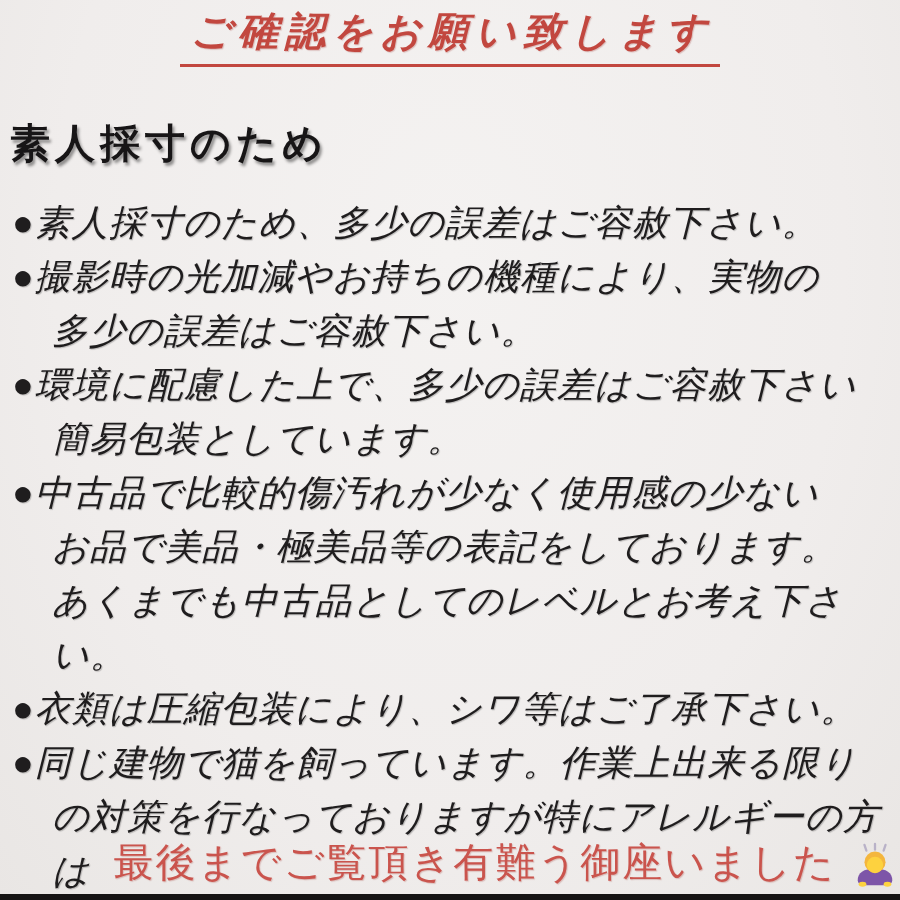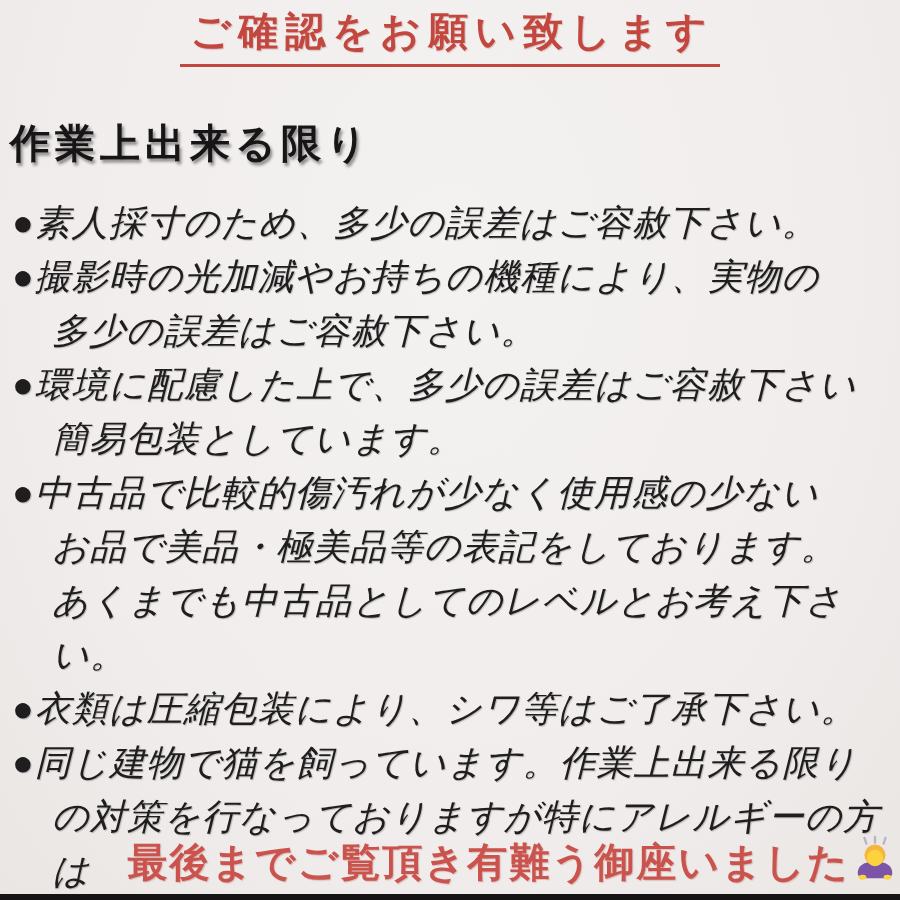--- a/index.html
+++ b/index.html
@@ -16,20 +16,21 @@
     overflow: hidden;
     background: radial-gradient(ellipse at 50% 28%,
                 var(--background, #f4f2f1) 0%,
                 #f0edec 62%,
                 #e9e6e4 100%);
     color: var(--body-text, #1f1d1e);
   }
   .title-wrap {
     margin-top: 4px;
     text-align: center;
+    font-style: italic;
   }
   .title-text {
     display: inline-block;
     font-size: 40px;
     font-weight: 600;
     letter-spacing: 7px;
     color: var(--title-red, #c2473f);
     border-bottom: 3px solid var(--title-red, #c2473f);
     padding: 0 6px 5px 10px;
     text-shadow: 1px 1px 1px rgba(150, 40, 35, 0.25);
@@ -55,26 +56,27 @@
     text-indent: -40px;
     color: var(--body-text, #1f1d1e);
     text-shadow: 1px 1px 1px rgba(0, 0, 0, 0.22);
     font-style: italic;
   }
   .closing {
     position: absolute;
     right: 2px;
     bottom: 10px;
     display: flex;
-    align-items: flex-start;
+    align-items: center;
     font-size: 40px;
-    font-weight: 700;
+    font-weight: 400;
     letter-spacing: 2px;
     color: var(--closing-red, #ca544d);
     text-shadow: 1px 1px 1px rgba(160, 50, 45, 0.25);
+    gap: 14px;
   }
   .bow-emoji {
     width: 46px;
     height: 46px;
     margin: 0 0 -4px 2px;
     flex: 0 0 auto;
   }
   .bottom-bar {
     position: absolute;
     left: 0;
@@ -86,21 +88,21 @@
 </style>
 </head>
 <body>
 
 <div class="page">
 
   <div class="title-wrap">
     <span class="title-text">ご確認をお願い致します</span>
   </div>
 
-  <div class="section-heading">作業上出来る限り</div>
+  <div class="section-heading">素人採寸のため</div>
 
   <div class="notes">
     <div class="note">●素人採寸のため、多少の誤差はご容赦下さい。</div>
     <div class="note">●撮影時の光加減やお持ちの機種により、実物の
 多少の誤差はご容赦下さい。</div>
     <div class="note">●環境に配慮した上で、多少の誤差はご容赦下さい
 簡易包装としています。</div>
     <div class="note">●中古品で比較的傷汚れが少なく使用感の少ない
 お品で美品・極美品等の表記をしております。
 あくまでも中古品としてのレベルとお考え下さい。</div>

